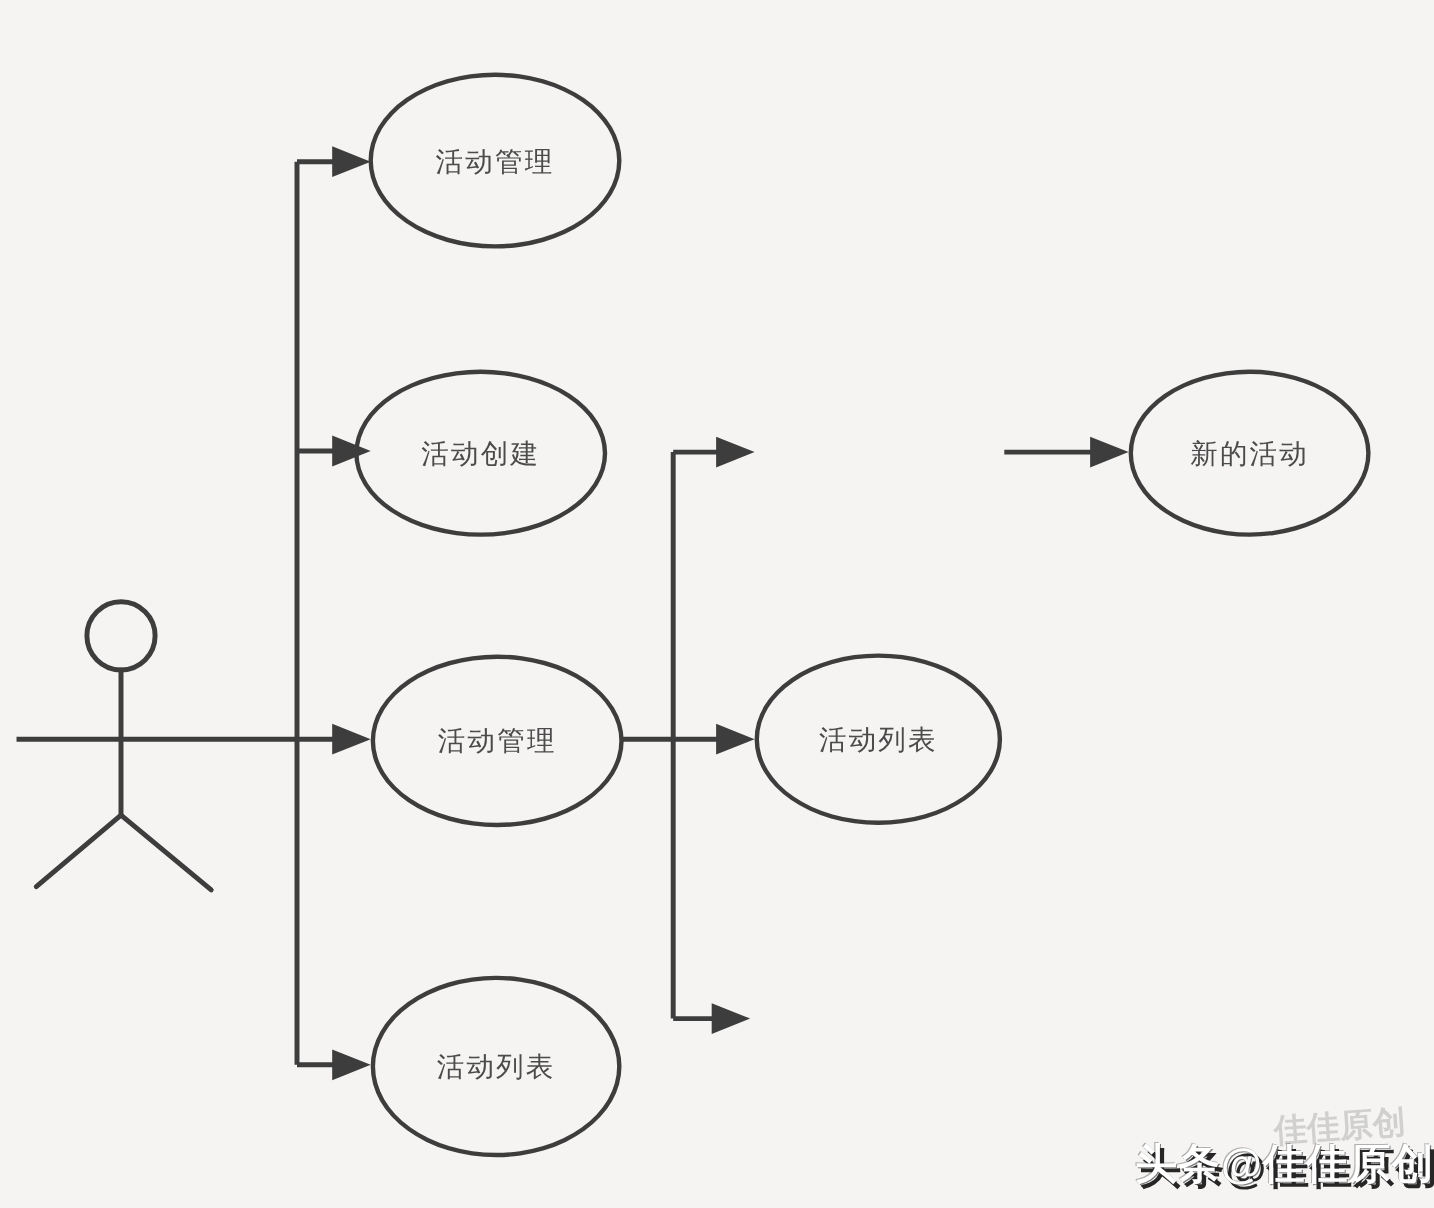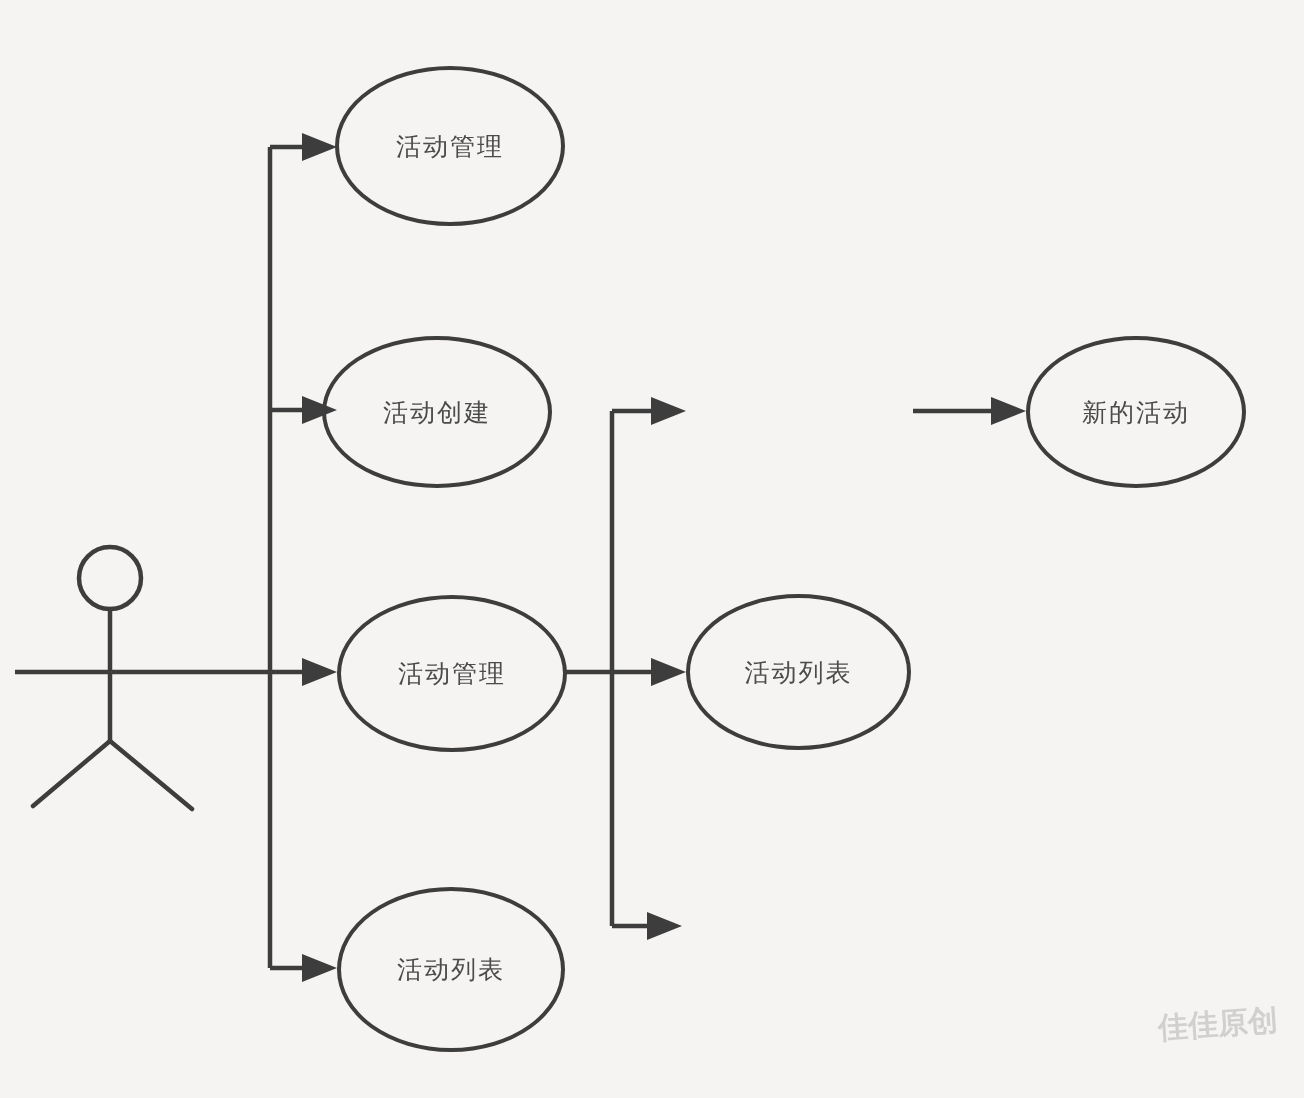--- a/index.html
+++ b/index.html
@@ -110,14 +110,15 @@
   <div class="node" style="left:686px; top:594px; width:225px; height:156px;">
     <span>活动列表</span>
   </div>
 
 
   <div class="node" style="left:1026px; top:336px; width:220px; height:152px;">
     <span>新的活动</span>
   </div>
 
   <div class="watermark-ghost">佳佳原创</div>
+  <div class="watermark-main">头条@佳佳原创</div>
 
 </div>
 
 </body></html>

